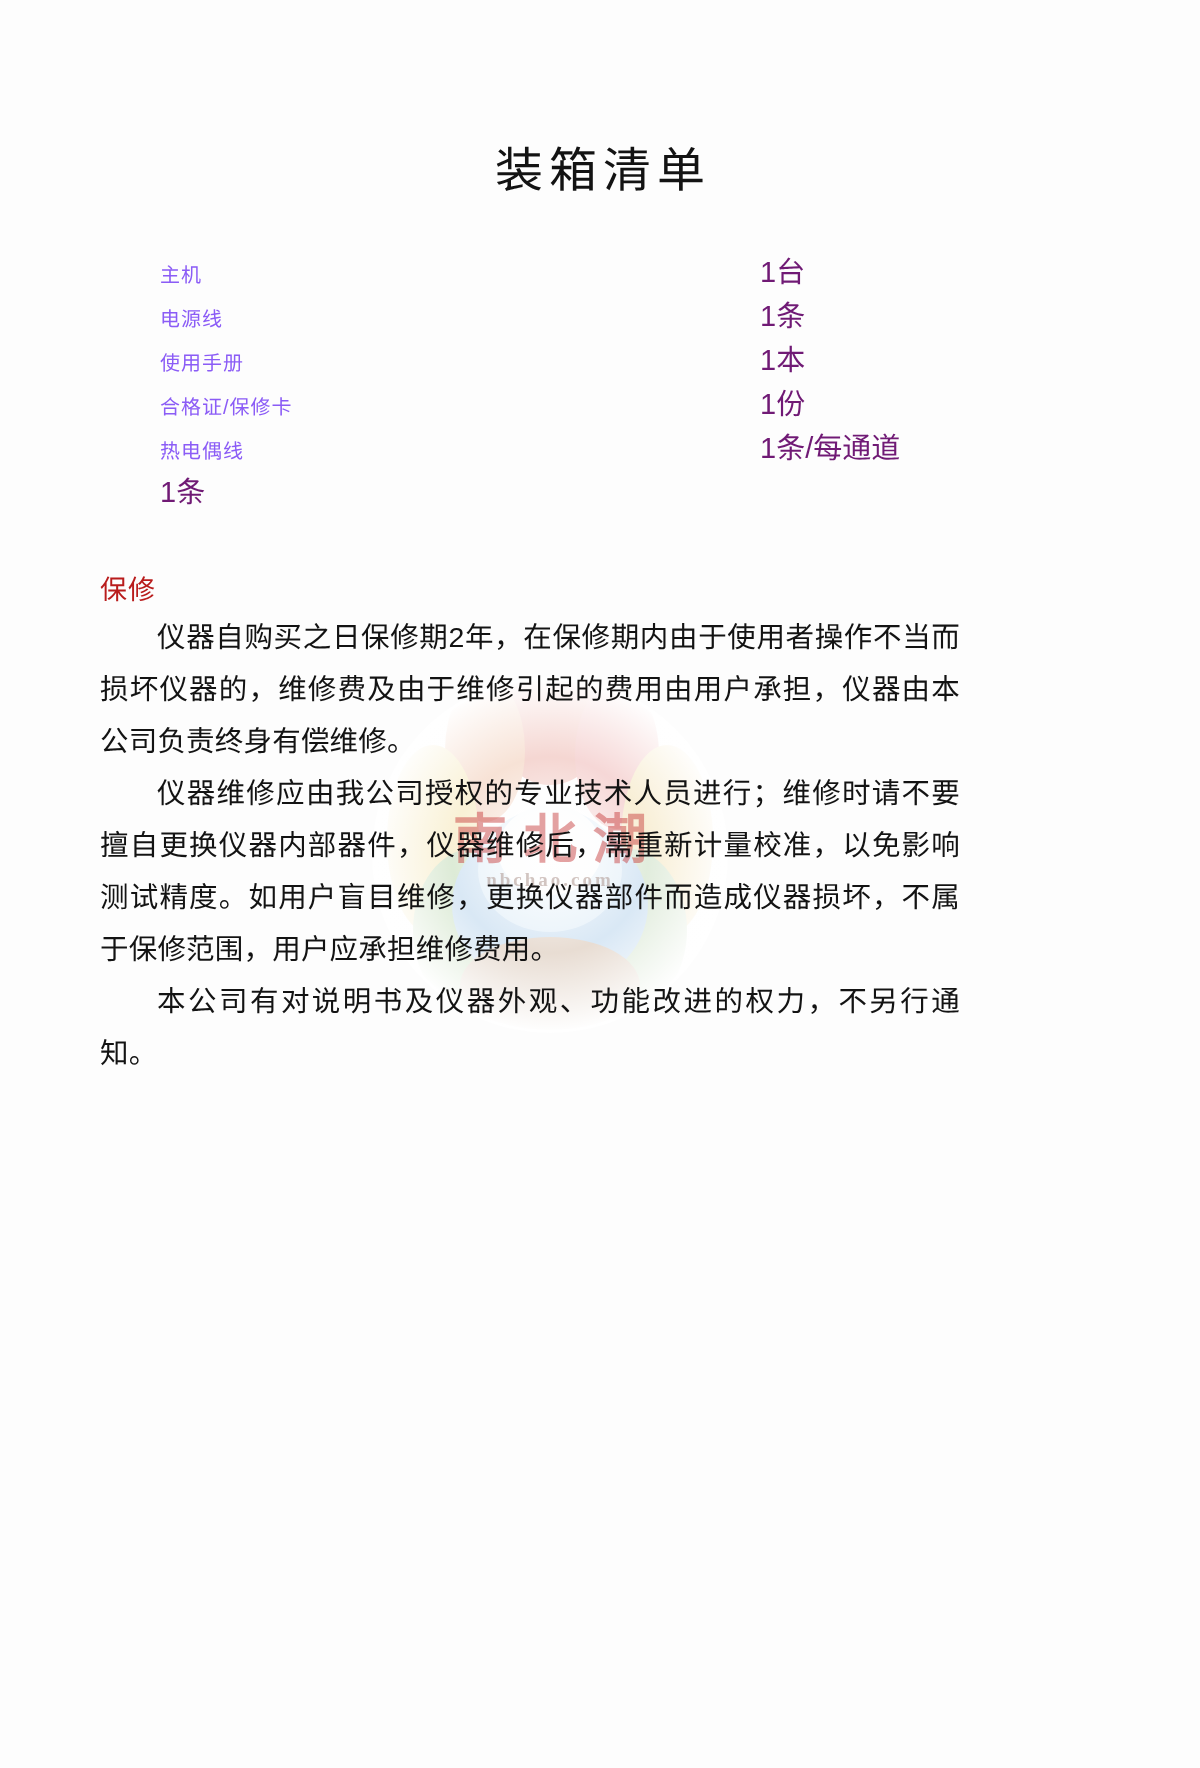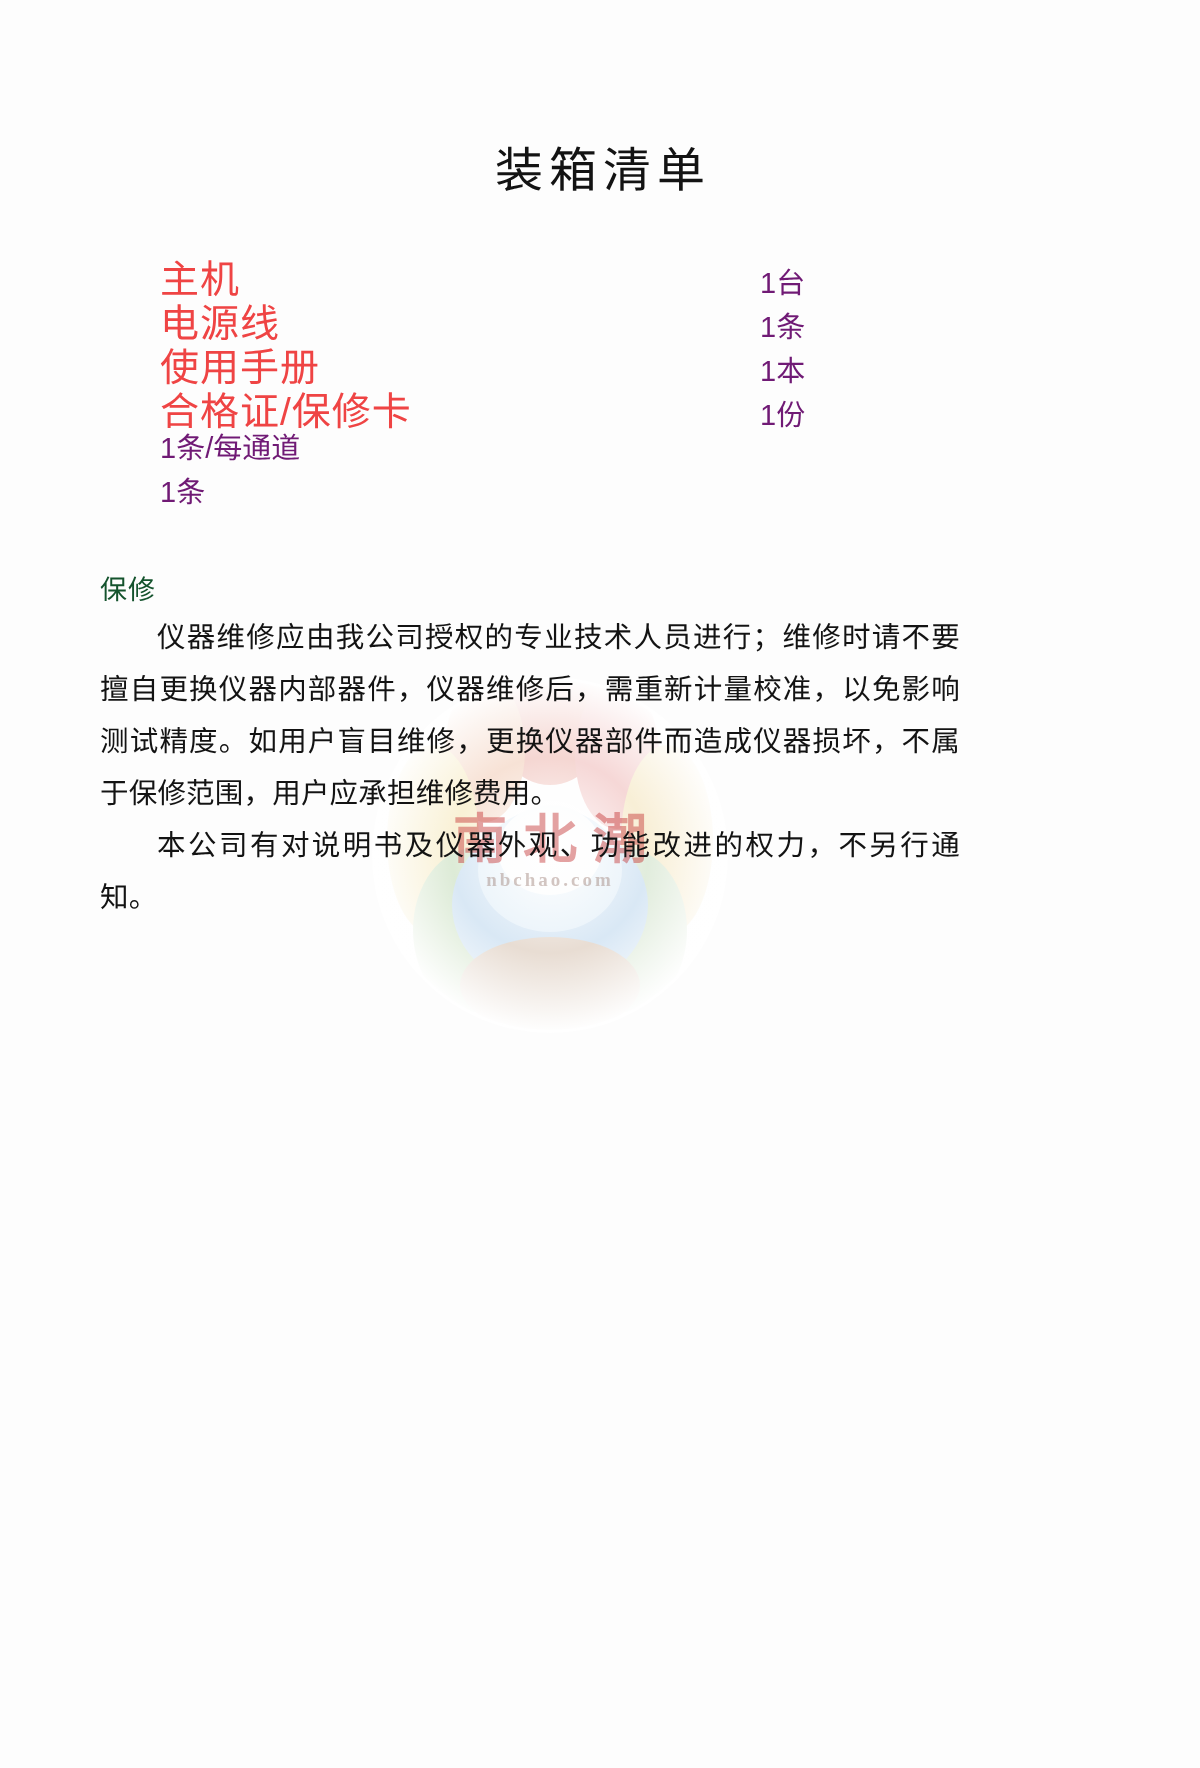--- a/index.html
+++ b/index.html
@@ -92,39 +92,39 @@
     top: 248px;
     width: 900px;
   }
   .pl-row {
     display: flex;
     align-items: baseline;
     height: 44px;
   }
   .pl-name {
     width: 600px;
-    font-size: 39px;
+    font-size: 20px;
     letter-spacing: 1px;
-    color: #ef4444;
+    color: #8b5cf6;
     white-space: pre;
   }
   .pl-qty {
     font-size: 29px;
     letter-spacing: 0px;
     color: #701a75;
     white-space: pre;
   }
 
   .warranty-heading {
     position: absolute;
     left: 100px;
     top: 568px;
     font-size: 27px;
     letter-spacing: 1px;
-    color: #14532d;
+    color: #b91c1c;
     font-family: Liberation Serif, serif;
   }
 
   .body-block {
     position: absolute;
     left: 100px;
     top: 611px;
     width: 860px;
   }
   .body-para {
@@ -197,30 +197,32 @@
         <div class="pl-name">使用手册</div>
         <div class="pl-qty">1本</div>
       </div>
 
       <div class="pl-row">
         <div class="pl-name">合格证/保修卡</div>
         <div class="pl-qty">1份</div>
       </div>
 
       <div class="pl-row">
+        <div class="pl-name">热电偶线</div>
         <div class="pl-qty">1条/每通道</div>
       </div>
 
       <div class="pl-row">
         <div class="pl-qty">1条</div>
       </div>
 
     </div>
 
     <div class="warranty-heading">保修</div>
 
     <div class="body-block">
+      <p class="body-para">仪器自购买之日保修期2年，在保修期内由于使用者操作不当而损坏仪器的，维修费及由于维修引起的费用由用户承担，仪器由本公司负责终身有偿维修。</p>
       <p class="body-para">仪器维修应由我公司授权的专业技术人员进行；维修时请不要擅自更换仪器内部器件，仪器维修后，需重新计量校准，以免影响测试精度。如用户盲目维修，更换仪器部件而造成仪器损坏，不属于保修范围，用户应承担维修费用。</p>
       <p class="body-para">本公司有对说明书及仪器外观、功能改进的权力，不另行通知。</p>
     </div>
 
   </div>
 </div>
 
 </body></html>

